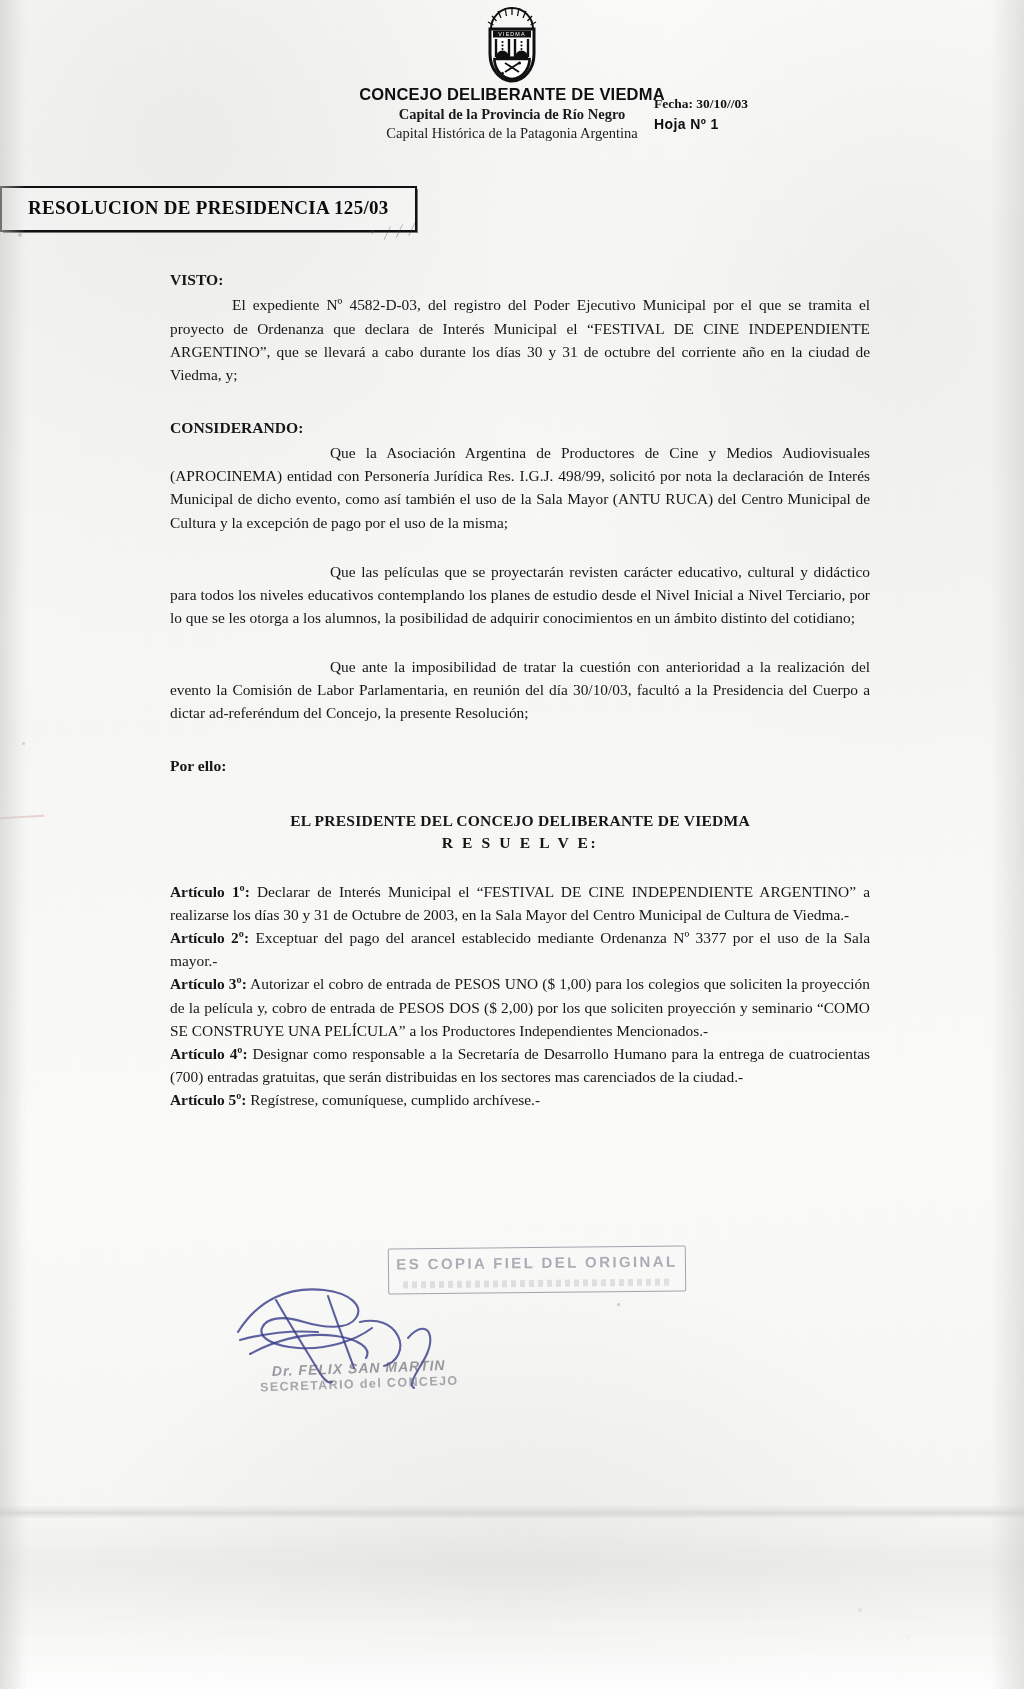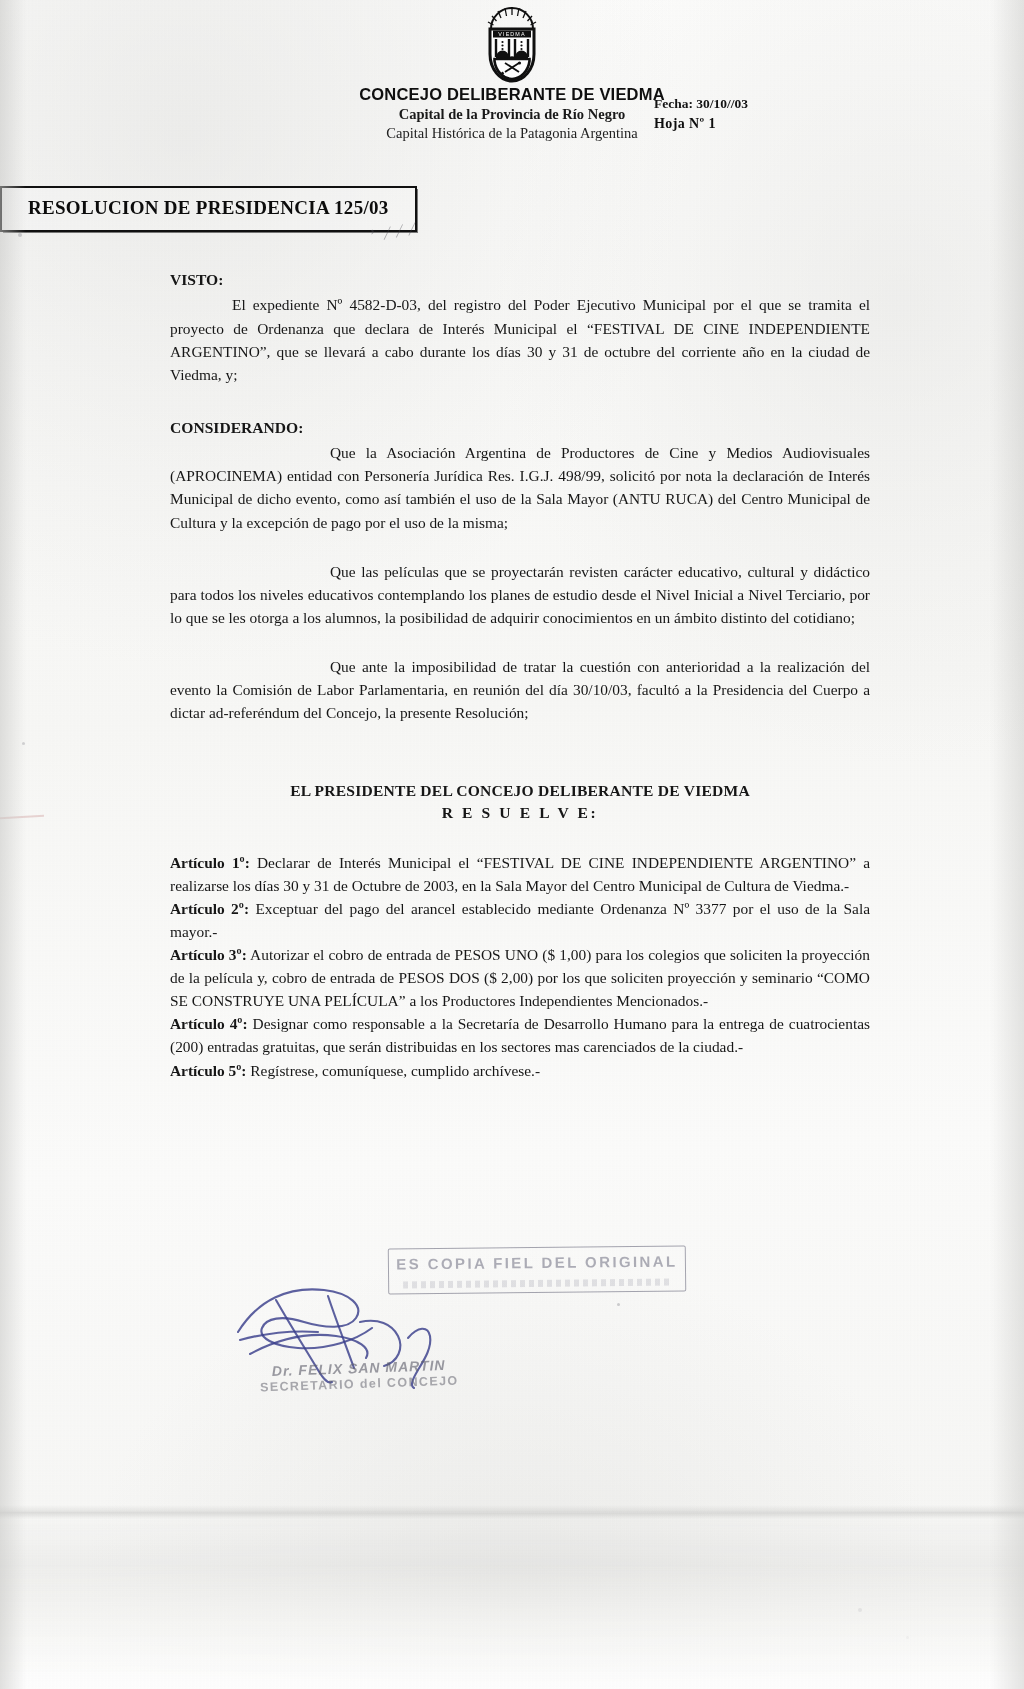--- a/index.html
+++ b/index.html
@@ -119,21 +119,21 @@
     z-index: 3;
   }
   .meta-date {
     font-family: "Liberation Serif", serif;
     font-weight: bold;
     font-size: 13.5px;
     color: #141414;
     white-space: nowrap;
   }
   .meta-page {
-    font-family: Liberation Serif, serif;
+    font-family: Liberation Sans, sans-serif;
     font-weight: bold;
     font-size: 14px;
     color: #0f0f0f;
     margin-top: 4px;
     white-space: nowrap;
     letter-spacing: 0.4px;
   }
 
   
   .title-box-wrap {
@@ -380,20 +380,21 @@
       <div class="gap-md"></div>
 
       <p class="para indented">Que las películas que se proyectarán revisten carácter educativo, cultural y didáctico para todos los niveles educativos contemplando los planes de estudio desde el Nivel Inicial a Nivel Terciario, por lo que se les otorga a los alumnos, la posibilidad de adquirir conocimientos en un ámbito distinto del cotidiano;</p>
 
       <div class="gap-md"></div>
 
       <p class="para indented">Que ante la imposibilidad de tratar la cuestión con anterioridad a la realización del evento la Comisión de Labor Parlamentaria, en reunión del día 30/10/03, facultó a la Presidencia del Cuerpo a dictar ad-referéndum del Concejo, la presente Resolución;</p>
 
       <div class="gap-md"></div>
 
+      <div class="heading">Por ello:</div>
 
       <div class="gap-md"></div>
 
       <div class="resolve-block">
         <div class="l1">EL PRESIDENTE DEL CONCEJO DELIBERANTE DE VIEDMA</div>
         <div class="l3">R E S U E L V E:</div>
       </div>
 
       <div class="gap-md"></div>
 
@@ -401,21 +402,21 @@
         <p class="art-line">
           <span class="art-label">Artículo 1º:</span><span> Declarar de Interés Municipal el “FESTIVAL DE CINE INDEPENDIENTE ARGENTINO” a realizarse los días 30 y 31 de Octubre de 2003, en la Sala Mayor del Centro Municipal de Cultura de Viedma.-</span>
         </p>
         <p class="art-line">
           <span class="art-label">Artículo 2º:</span><span> Exceptuar del pago del arancel establecido mediante Ordenanza Nº 3377 por el uso de la Sala mayor.-</span>
         </p>
         <p class="art-line">
           <span class="art-label">Artículo 3º:</span><span> Autorizar el cobro de entrada de PESOS UNO ($ 1,00) para los colegios que soliciten la proyección de la película y, cobro de entrada de PESOS DOS ($ 2,00) por los que soliciten proyección y seminario “COMO SE CONSTRUYE UNA PELÍCULA” a los Productores Independientes Mencionados.-</span>
         </p>
         <p class="art-line">
-          <span class="art-label">Artículo 4º:</span><span> Designar como responsable a la Secretaría de Desarrollo Humano para la entrega de cuatrocientas (200) entradas gratuitas, que serán distribuidas en los sectores mas carenciados de la ciudad.-</span>
+          <span class="art-label">Artículo 4º:</span><span> Designar como responsable a la Secretaría de Desarrollo Humano para la entrega de cuatrocientas (700) entradas gratuitas, que serán distribuidas en los sectores mas carenciados de la ciudad.-</span>
         </p>
         <p class="art-line">
           <span class="art-label">Artículo 5º:</span><span> Regístrese, comuníquese, cumplido archívese.-</span>
         </p>
       </div>
 
     </div>
   </div>
 
   <div class="stamp">

